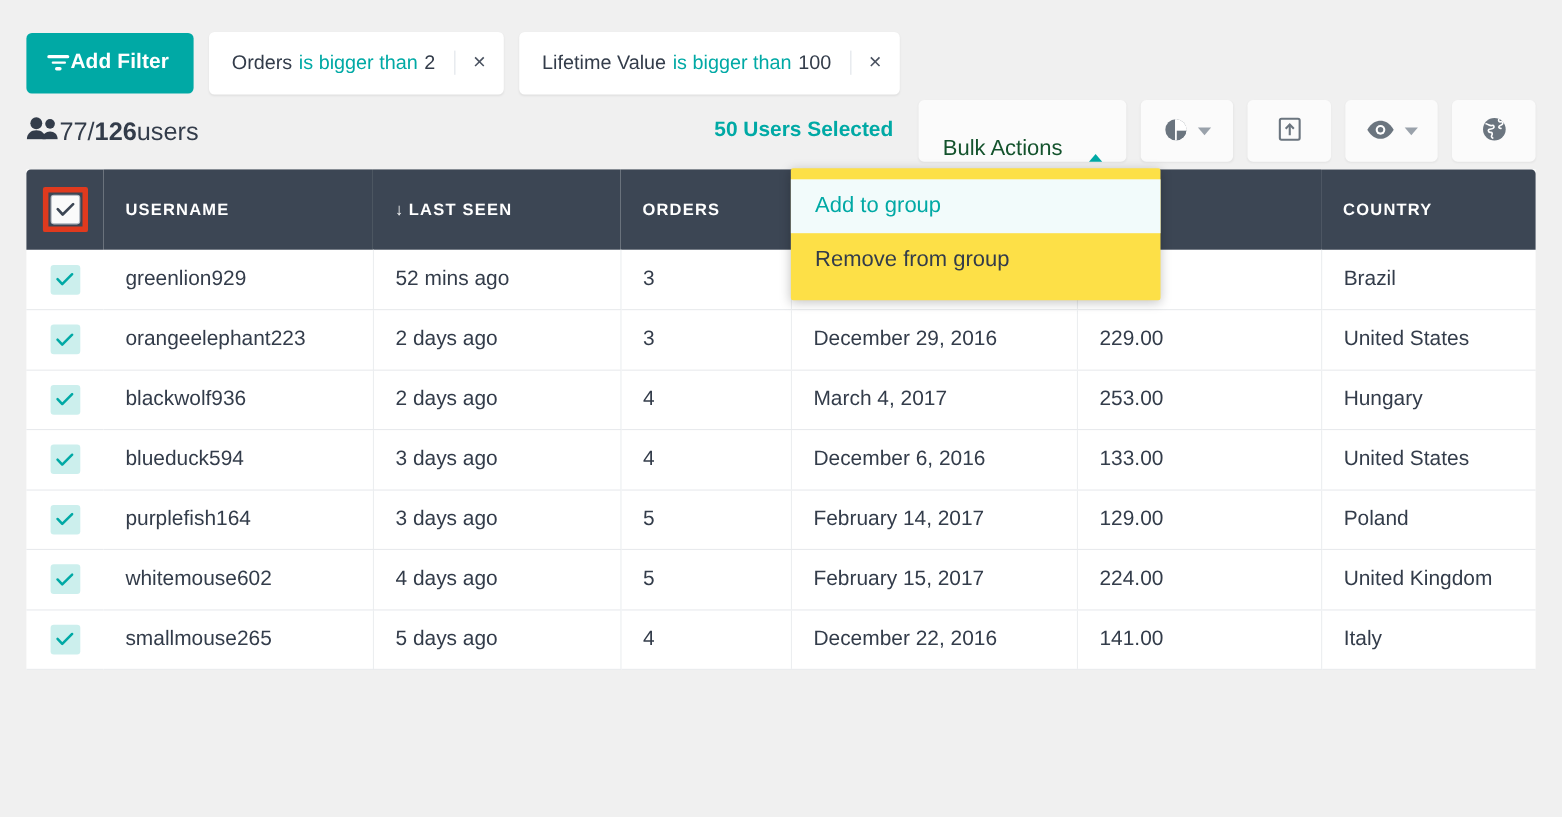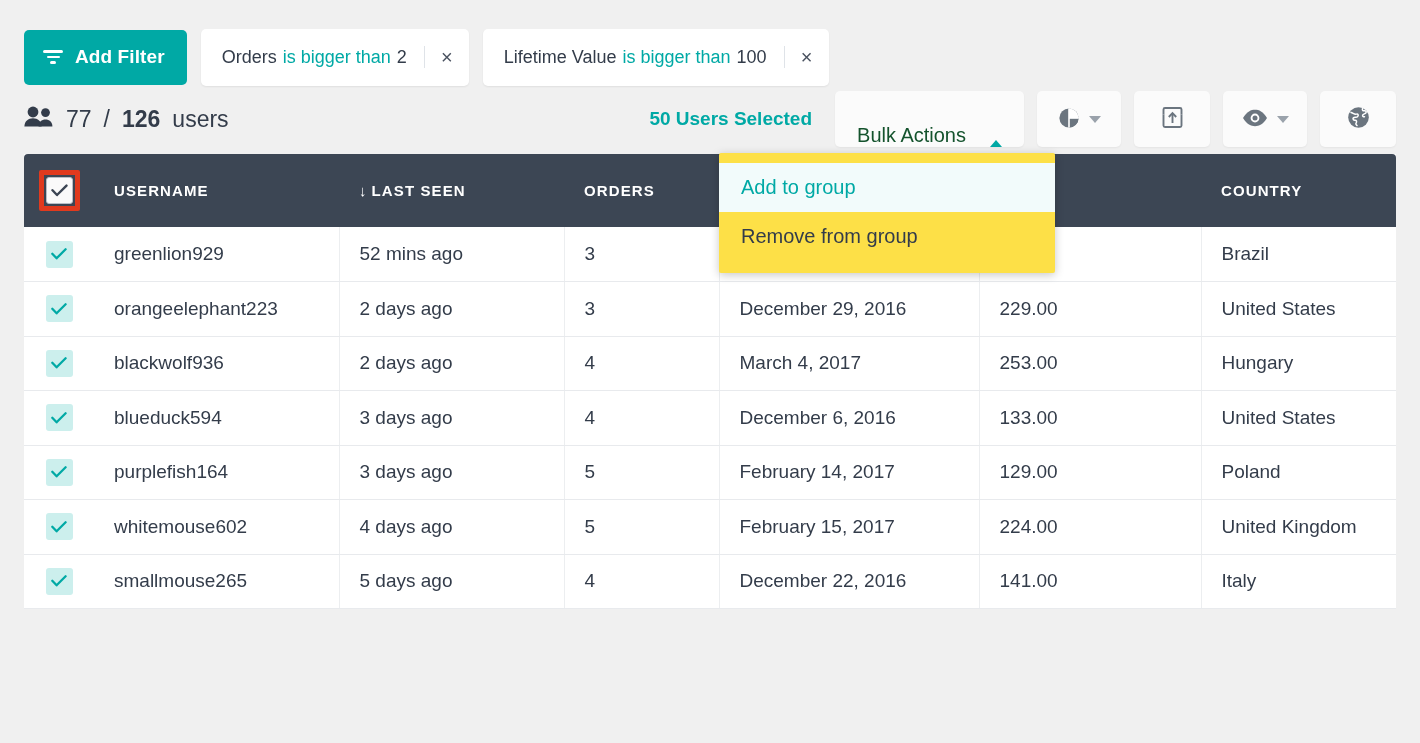--- a/index.html
+++ b/index.html
@@ -23,21 +23,20 @@
     align-items: center;
     gap: 14px;
     padding: 30px 0 0 24px;
     height: 84px;
   }
 
   .add-filter-btn {
     display: flex;
     align-items: center;
     justify-content: center;
-    gap: 11px;
     background: #00a9a5;
     color: #ffffff;
     border: none;
     border-radius: 5px;
     height: 55px;
     padding: 0 22px 0 18px;
     font-size: 19px;
     font-weight: bold;
     font-family: "Liberation Sans", sans-serif;
     cursor: pointer;
@@ -95,21 +94,20 @@
     display: flex;
     align-items: center;
     padding: 0 24px 0 24px;
     height: 70px;
     position: relative;
   }
 
   .users-count {
     display: flex;
     align-items: center;
-    gap: 12px;
     font-size: 23px;
     color: #333c4a;
   }
   .users-count .num-total { font-weight: bold; }
   .users-icon { display: block; }
 
   .toolbar-right {
     margin-left: auto;
     display: flex;
     align-items: center;

